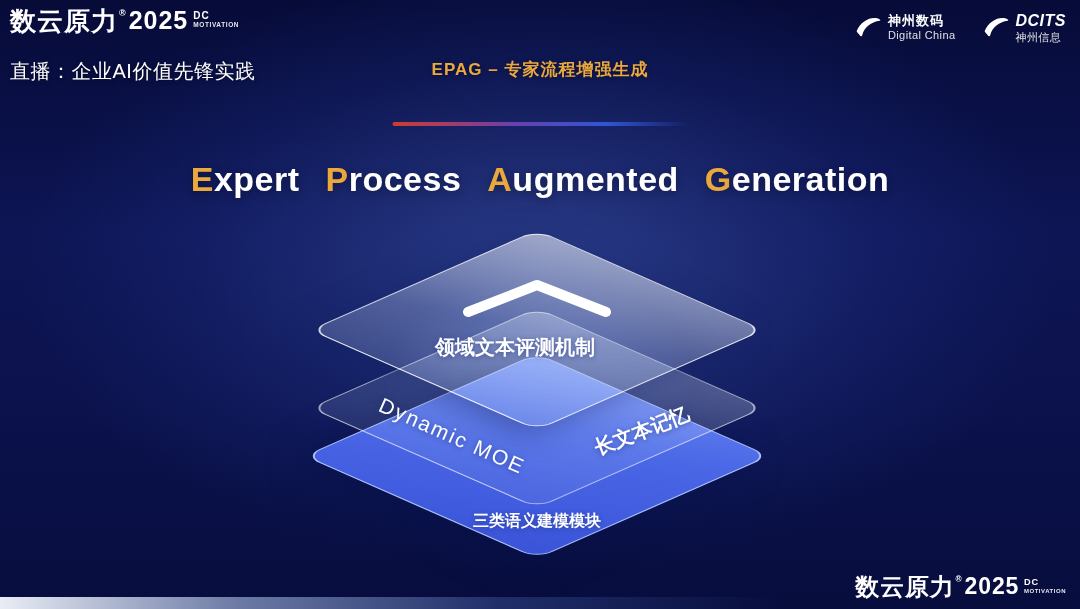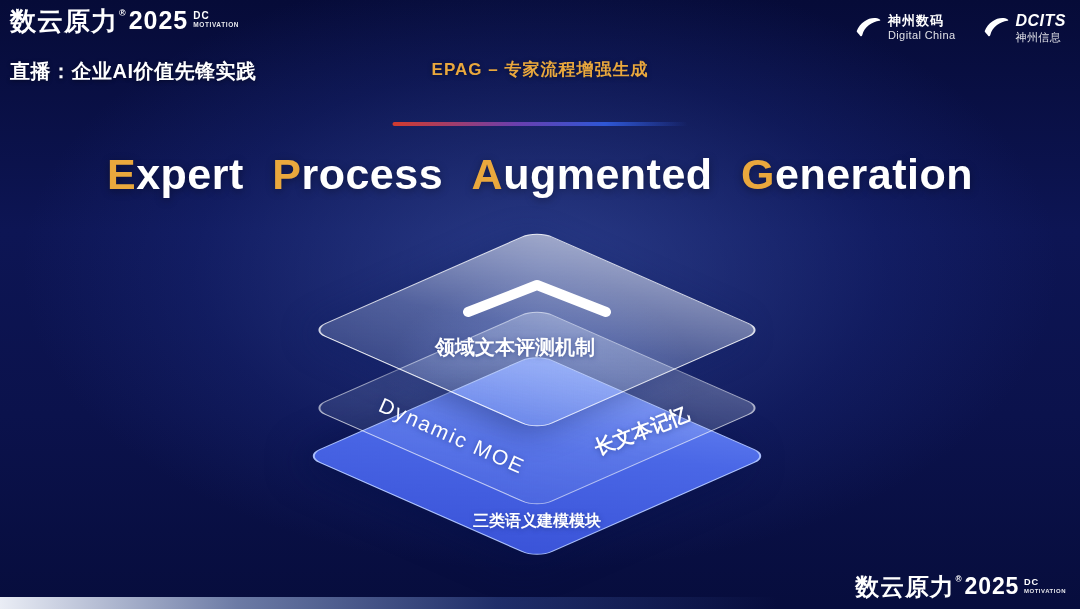--- a/index.html
+++ b/index.html
@@ -36,21 +36,21 @@
   .brand-name { font-size: 26px; font-weight: 800; letter-spacing: 1px; line-height: 1; }
   .brand-reg { font-size: 9px; font-weight: 700; margin: 1px 1px 0 1px; line-height: 1; }
   .brand-year { font-size: 25px; font-weight: 800; letter-spacing: 1px; line-height: 1; margin-left: 2px; }
   .brand-sub { display: inline-flex; flex-direction: column; margin-left: 5px; line-height: 1.05; margin-top: 3px; }
   .brand-sub-top { font-size: 10px; font-weight: 800; letter-spacing: 1px; }
   .brand-sub-bottom { font-size: 6.5px; font-weight: 600; letter-spacing: 0.6px; opacity: 0.9; }
 
   
   .live-label {
     position: absolute; left: 10px; top: 58px;
-    font-size: 20px; font-weight: 700; letter-spacing: 0.5px;
+    font-size: 20px; font-weight: 400; letter-spacing: 0.5px;
     text-shadow: 0 1px 4px rgba(0,0,0,0.45);
   }
   .slide-title {
     position: absolute; left: 50%; top: 58px; transform: translateX(-50%);
     font-size: 17px; font-weight: 700; letter-spacing: 1px;
     color: var(--gold);
     text-shadow: 0 1px 5px rgba(0,0,0,0.4);
   }
   .corp-logos {
     position: absolute; right: 14px; top: 12px;
@@ -66,22 +66,22 @@
   .divider {
     position: absolute; left: 50%; top: 122px; transform: translateX(-50%);
     width: 295px; height: 4px; border-radius: 2px;
     background: linear-gradient(90deg,
       var(--divider-red) 0%,
       var(--divider-purple) 42%,
       var(--divider-blue) 72%,
       rgba(46,87,214,0) 100%);
   }
   .main-title {
-    position: absolute; left: 0; right: 0; top: 148px; margin: 2px;
-    text-align: center; font-size: 43px; font-weight: 600; letter-spacing: 0.5px;
+    position: absolute; left: 0; right: 0; top: 148px; margin: 12px;
+    text-align: center; font-size: 34px; font-weight: 600; letter-spacing: 0.5px;
     color: #fff; text-shadow: 0 2px 8px rgba(0,0,0,0.35);
   }
   .main-title .word { margin: 0 8px; }
   .main-title .initial { color: var(--gold); }
 
   
   .stack-glow {
     position: absolute; left: 325px; top: 235px; width: 430px; height: 290px; z-index: 1;
     background: radial-gradient(closest-side, rgba(130,160,255,0.30), rgba(130,160,255,0) 72%);
   }

